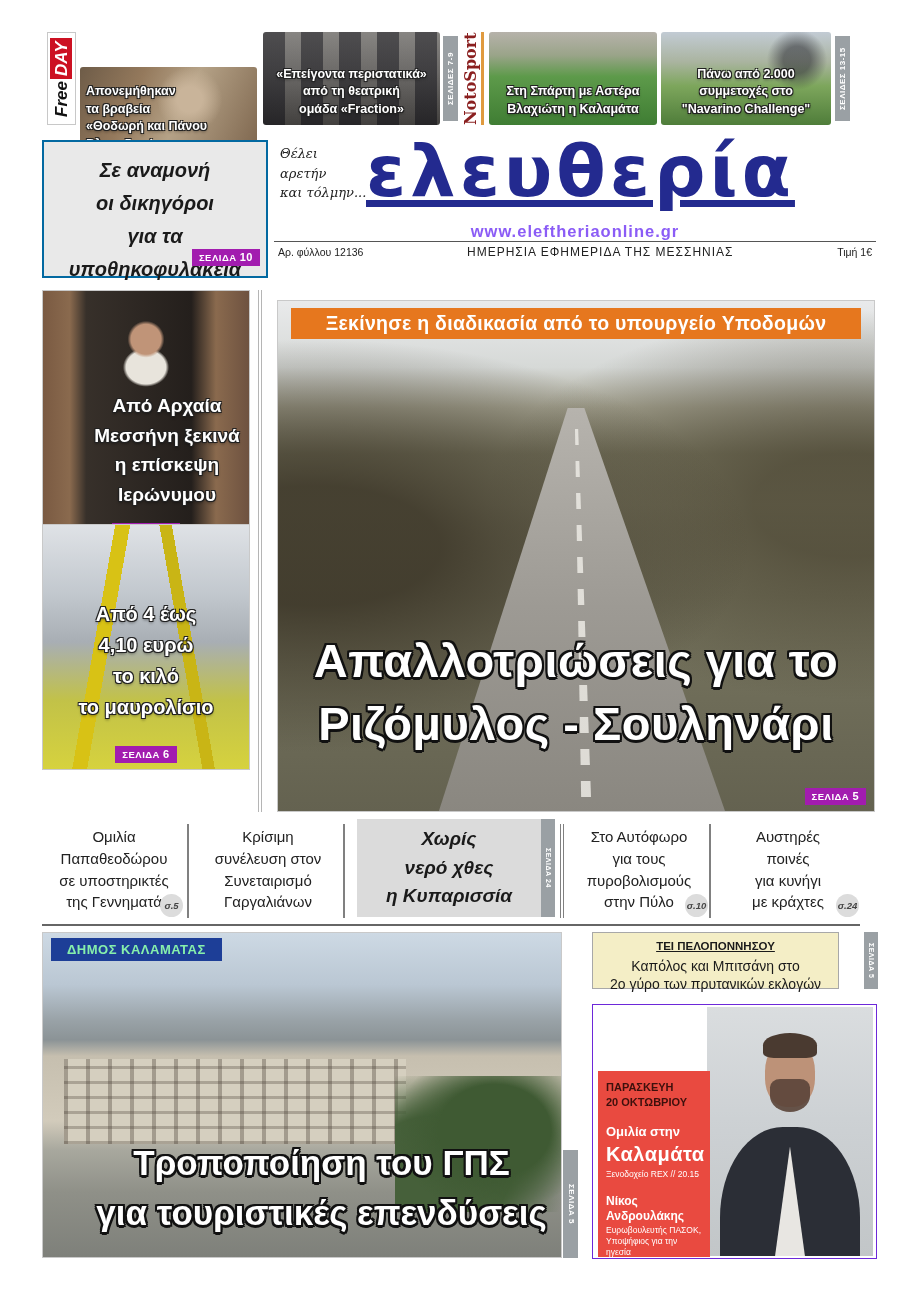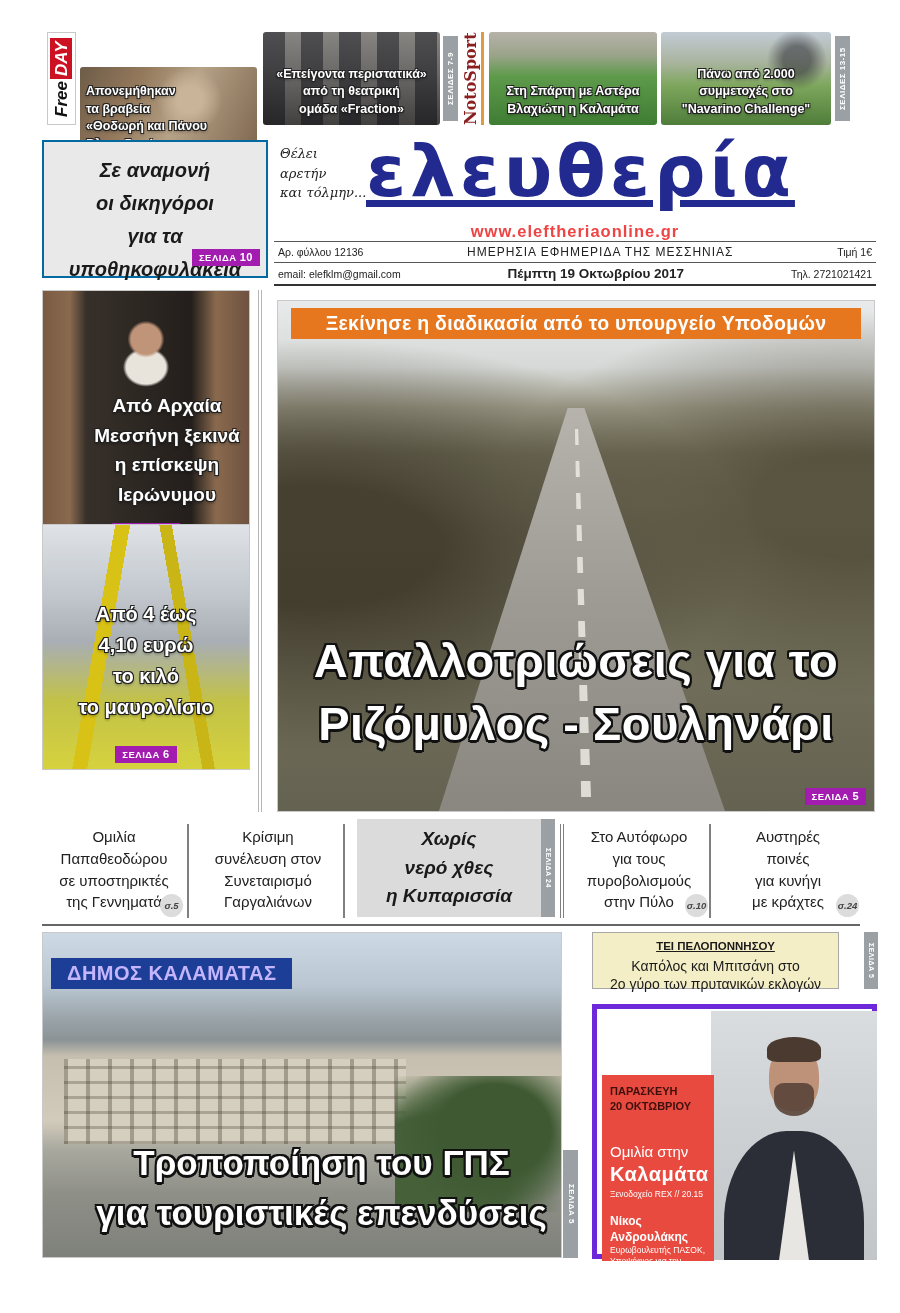--- a/index.html
+++ b/index.html
@@ -42,21 +42,21 @@
   .ph-golf    { background:radial-gradient(circle at 80% 30%, rgba(40,40,48,.55) 0 9%, transparent 20%),
                 linear-gradient(180deg,#c2cbd4 0%,#aab4a0 32%,#7da65c 58%,#4f7d3a 100%); }
 
   
   .leftbox { background:#E9E9E9; border:2px solid #0369a1; text-align:center;
     font:bold italic 20px/1.65 "Liberation Sans",sans-serif; color:#1a1a1a; padding-top:12px; }
 
   
   .tagline { font:italic 13px/1.5 "DejaVu Serif",serif; color:#222; }
   .logo { font:bold 72px/1 "DejaVu Sans",sans-serif; color:#232A8F; letter-spacing:4px; }
-  .website { font:bold 16.5px/1 "Liberation Sans",sans-serif; color:#ef4444; letter-spacing:1px; }
+  .website { font:bold 16.5px/1 "Liberation Sans",sans-serif; color:#8b5cf6; letter-spacing:1px; }
   .mrow { display:flex; justify-content:space-between; align-items:center; padding:3px 4px; }
   .mrow1 { border-top:1px solid #555; font-size:10.5px; color:#222; }
   .mrow1 .mid { font-size:12px; letter-spacing:1px; }
   .mrow2 { border-top:1px solid #555; border-bottom:2px solid #333; font-size:10.5px; color:#222; }
   .mrow2 .mid { font-weight:bold; font-size:13.5px; }
 
   
   .framed { border:1px solid #c9c9c9; }
   .ph-priest { background:
       radial-gradient(circle at 50% 19%, #c09478 0 6.5%, transparent 8%),
@@ -86,36 +86,36 @@
 
   
   .midt { font-size:15px; line-height:1.45; color:#222; text-align:center; }
   .pcirc { position:absolute; right:0; bottom:2px; width:23px; height:23px; border-radius:50%;
     background:#dcdcdc; color:#444; font:bold italic 9.5px/23px "Liberation Sans",sans-serif; text-align:center; }
   .vline { border-left:2px solid #808080; }
   .dline { width:4px; border-left:1px solid #808080; border-right:1px solid #808080; }
   .graybox { background:#DBDBDB; font:bold italic 19px/1.5 "Liberation Sans",sans-serif; color:#1a1a1a;
     display:flex; align-items:center; justify-content:center; text-align:center; }
 
-  .bluelabel { background:#1D3E97; color:#c4b5fd; font-weight:bold; font-size:20px; padding:4px 16px; letter-spacing:.5px;margin-top:20px; }
+  .bluelabel { background:#1D3E97; color:#86efac; font-weight:bold; font-size:13px; padding:4px 16px; letter-spacing:.5px; }
 
   .teibox { background:#F4EEC6; border:1px solid #a8a8a8; text-align:center; padding-top:6px;
     font-size:14px; line-height:1.35; color:#1a1a1a; }
   .teibox .teit { font-weight:bold; font-size:11.5px; text-decoration:underline; margin-bottom:2px; }
 
-  .adbox { border:5px solid #6d28d9; background:#fff; }
+  .adbox { border:1px solid #6d28d9; background:#fff; }
   .adphoto { background:linear-gradient(180deg,#dadddf 0%,#cdd1d4 45%,#c2c6c8 100%); overflow:hidden; }
   .adbody { position:absolute; bottom:0; left:8%; width:84%; height:52%; background:#2b2e36; border-radius:45% 45% 0 0/70% 70% 0 0; }
   .adshirt { position:absolute; bottom:0; left:41%; width:18%; height:44%; background:#e8e6e2; clip-path:polygon(50% 0,100% 100%,0 100%); }
   .adhead { position:absolute; top:13%; left:35%; width:30%; height:27%; background:#bd9278; border-radius:48% 48% 42% 42%; }
   .adhair { position:absolute; top:10.5%; left:33.5%; width:33%; height:10%; background:#4a3a30; border-radius:50% 50% 20% 20%; }
   .adbeard { position:absolute; top:29%; left:38%; width:24%; height:13%; background:#5a4438; border-radius:28% 28% 55% 55%; opacity:.9; }
   .adred { background:#E94A40; color:#fff; padding:9px 8px; font-size:8.5px; line-height:1.3; }
   .adred .dark { color:#3d100c; font-weight:bold; font-size:11px; line-height:1.35; }
-  .adred .l1 { font-weight:normal; font-size:15px; margin-top:28px; }
+  .adred .l1 { font-weight:bold; font-size:13px; margin-top:14px; }
   .adred .l2 { font-weight:bold; font-size:20px; letter-spacing:.5px; }
   .adred .venue { margin-top:2px; }
   .adred .nm { font-weight:bold; font-size:12px; margin-top:14px; }
 
   .hrule { border-top:2px solid #666; }
 </style>
 </head>
 <body>
 
 <div id="page">
@@ -170,25 +170,20 @@
       <div class="abs tagline pre" style="left:6px;top:5px;">Θέλει
 αρετήν
 και τόλμην...</div>
       <div class="abs logo" style="left:92px;top:-4px;text-decoration:underline;">ελευθερία</div>
       <div class="abs website" style="left:0;right:0;bottom:2px;text-align:center;">www.eleftheriaonline.gr</div>
     </div>
     <div class="mrow mrow1">
       <span>Αρ. φύλλου 12136</span>
       <span class="mid">ΗΜΕΡΗΣΙΑ ΕΦΗΜΕΡΙΔΑ ΤΗΣ ΜΕΣΣΗΝΙΑΣ</span>
       <span>Τιμή 1€</span>
-    </div>
-    <div class="mrow mrow2">
-      <span>email: elefklm@gmail.com</span>
-      <span class="mid">Πέμπτη 19 Οκτωβρίου 2017</span>
-      <span>Τηλ. 2721021421</span>
     </div>
   </div>
 
   <div class="abs framed ph-priest" style="left:42px;top:290px;width:208px;height:256px;">
     <div class="abs outline pre" style="left:0;right:0;bottom:36px;text-align:center;font-size:19px;line-height:1.55;margin-left:42px;">Από Αρχαία
 Μεσσήνη ξεκινά
 η επίσκεψη
 Ιερώνυμου</div>
     <div class="abs" style="left:0;right:0;bottom:5px;text-align:center;">
       <span class="badge"><span>ΣΕΛΙΔΑ</span> <b>24</b></span>

